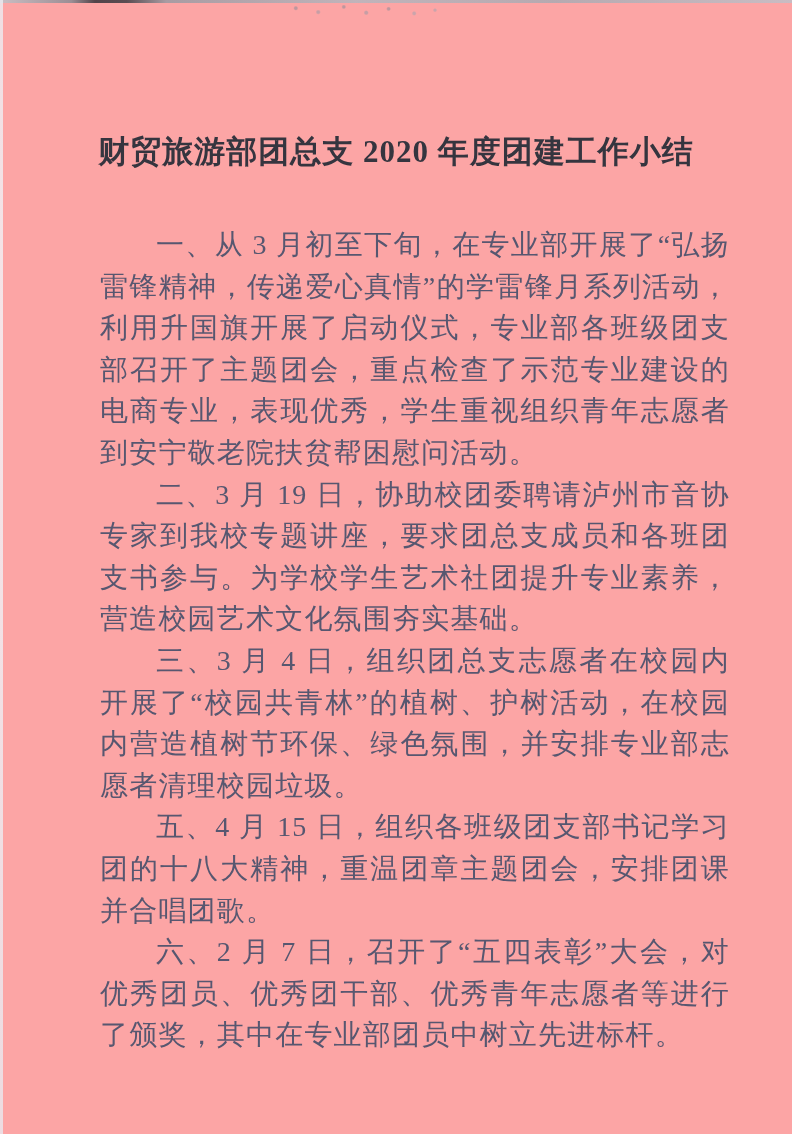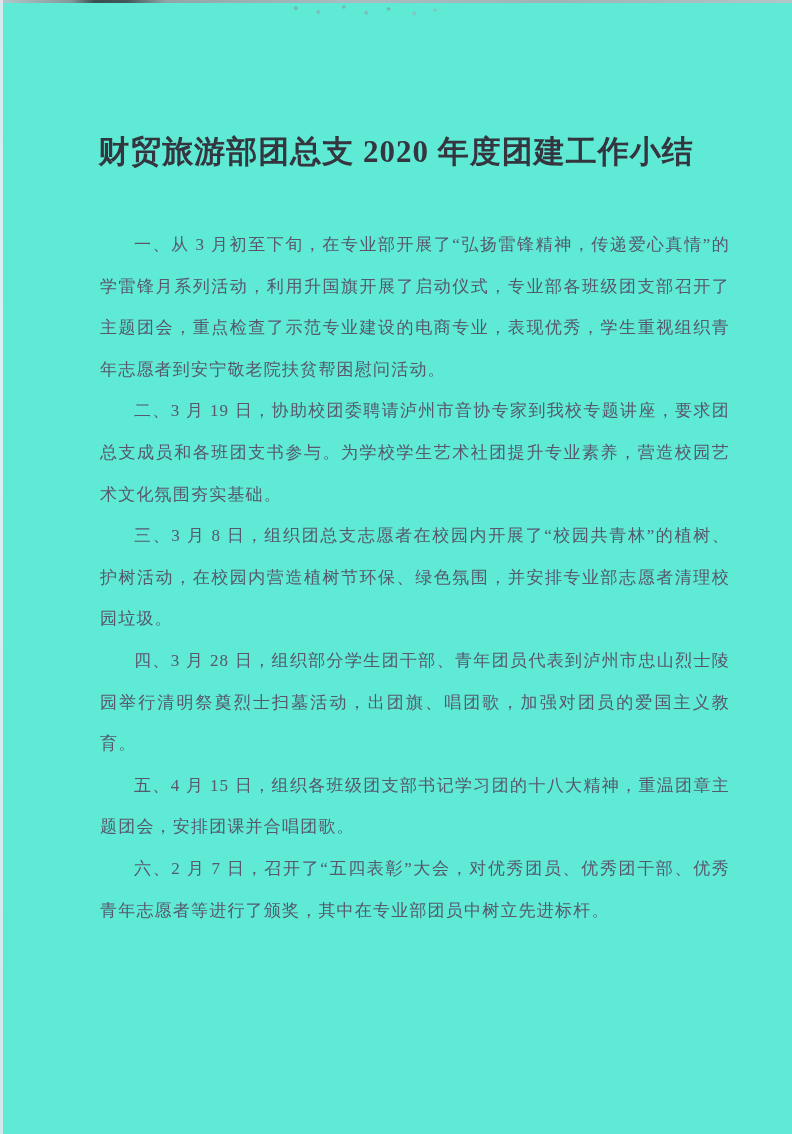--- a/index.html
+++ b/index.html
@@ -5,21 +5,21 @@
   html, body {
     margin: 0;
     padding: 0;
     background: #ffffff;
     font-family: "Liberation Serif", "DejaVu Serif", serif;
   }
   .page {
     position: relative;
     width: 792px;
     height: 1134px;
-    background: #5eead4;
+    background: #fca5a5;
     overflow: hidden;
   }
   
   .scan-edge-top {
     position: absolute;
     top: 0; left: 0;
     width: 792px; height: 3px;
     background: linear-gradient(90deg,
       #c2c2c8 0%, #8a8a92 9%, #33333a 12%, #3d3d44 16%,
       #9a9aa2 21%, #b6b6be 45%, #aaaab2 70%, #c0c0c8 100%);
@@ -54,21 +54,21 @@
     text-align: center;
     font-size: 31px;
     line-height: 40px;
     font-weight: bold;
     letter-spacing: 1px;
     color: #35353f;
   }
   .doc-body {
     margin: 52px 0 0 100px;
     width: 630px;
-    font-size: 17px;
+    font-size: 28px;
     line-height: 41.6px;
     letter-spacing: 1.2px;
     color: #575770;
     text-align: justify;
   }
   .doc-paragraph {
     margin: 0;
     padding: 0;
     text-indent: 2em;
   }
@@ -79,18 +79,17 @@
 <div class="page">
   <div class="scan-edge-top"></div>
   <div class="scan-smudge"></div>
   <div class="scan-edge-left"></div>
 
   <h1 class="doc-title">财贸旅游部团总支 2020 年度团建工作小结</h1>
 
   <div class="doc-body">
     <p class="doc-paragraph">一、从 3 月初至下旬，在专业部开展了“弘扬雷锋精神，传递爱心真情”的学雷锋月系列活动，利用升国旗开展了启动仪式，专业部各班级团支部召开了主题团会，重点检查了示范专业建设的电商专业，表现优秀，学生重视组织青年志愿者到安宁敬老院扶贫帮困慰问活动。</p>
     <p class="doc-paragraph">二、3 月 19 日，协助校团委聘请泸州市音协专家到我校专题讲座，要求团总支成员和各班团支书参与。为学校学生艺术社团提升专业素养，营造校园艺术文化氛围夯实基础。</p>
-    <p class="doc-paragraph">三、3 月 8 日，组织团总支志愿者在校园内开展了“校园共青林”的植树、护树活动，在校园内营造植树节环保、绿色氛围，并安排专业部志愿者清理校园垃圾。</p>
-    <p class="doc-paragraph">四、3 月 28 日，组织部分学生团干部、青年团员代表到泸州市忠山烈士陵园举行清明祭奠烈士扫墓活动，出团旗、唱团歌，加强对团员的爱国主义教育。</p>
+    <p class="doc-paragraph">三、3 月 4 日，组织团总支志愿者在校园内开展了“校园共青林”的植树、护树活动，在校园内营造植树节环保、绿色氛围，并安排专业部志愿者清理校园垃圾。</p>
     <p class="doc-paragraph">五、4 月 15 日，组织各班级团支部书记学习团的十八大精神，重温团章主题团会，安排团课并合唱团歌。</p>
     <p class="doc-paragraph">六、2 月 7 日，召开了“五四表彰”大会，对优秀团员、优秀团干部、优秀青年志愿者等进行了颁奖，其中在专业部团员中树立先进标杆。</p>
   </div>
 </div>
 
 </body></html>

